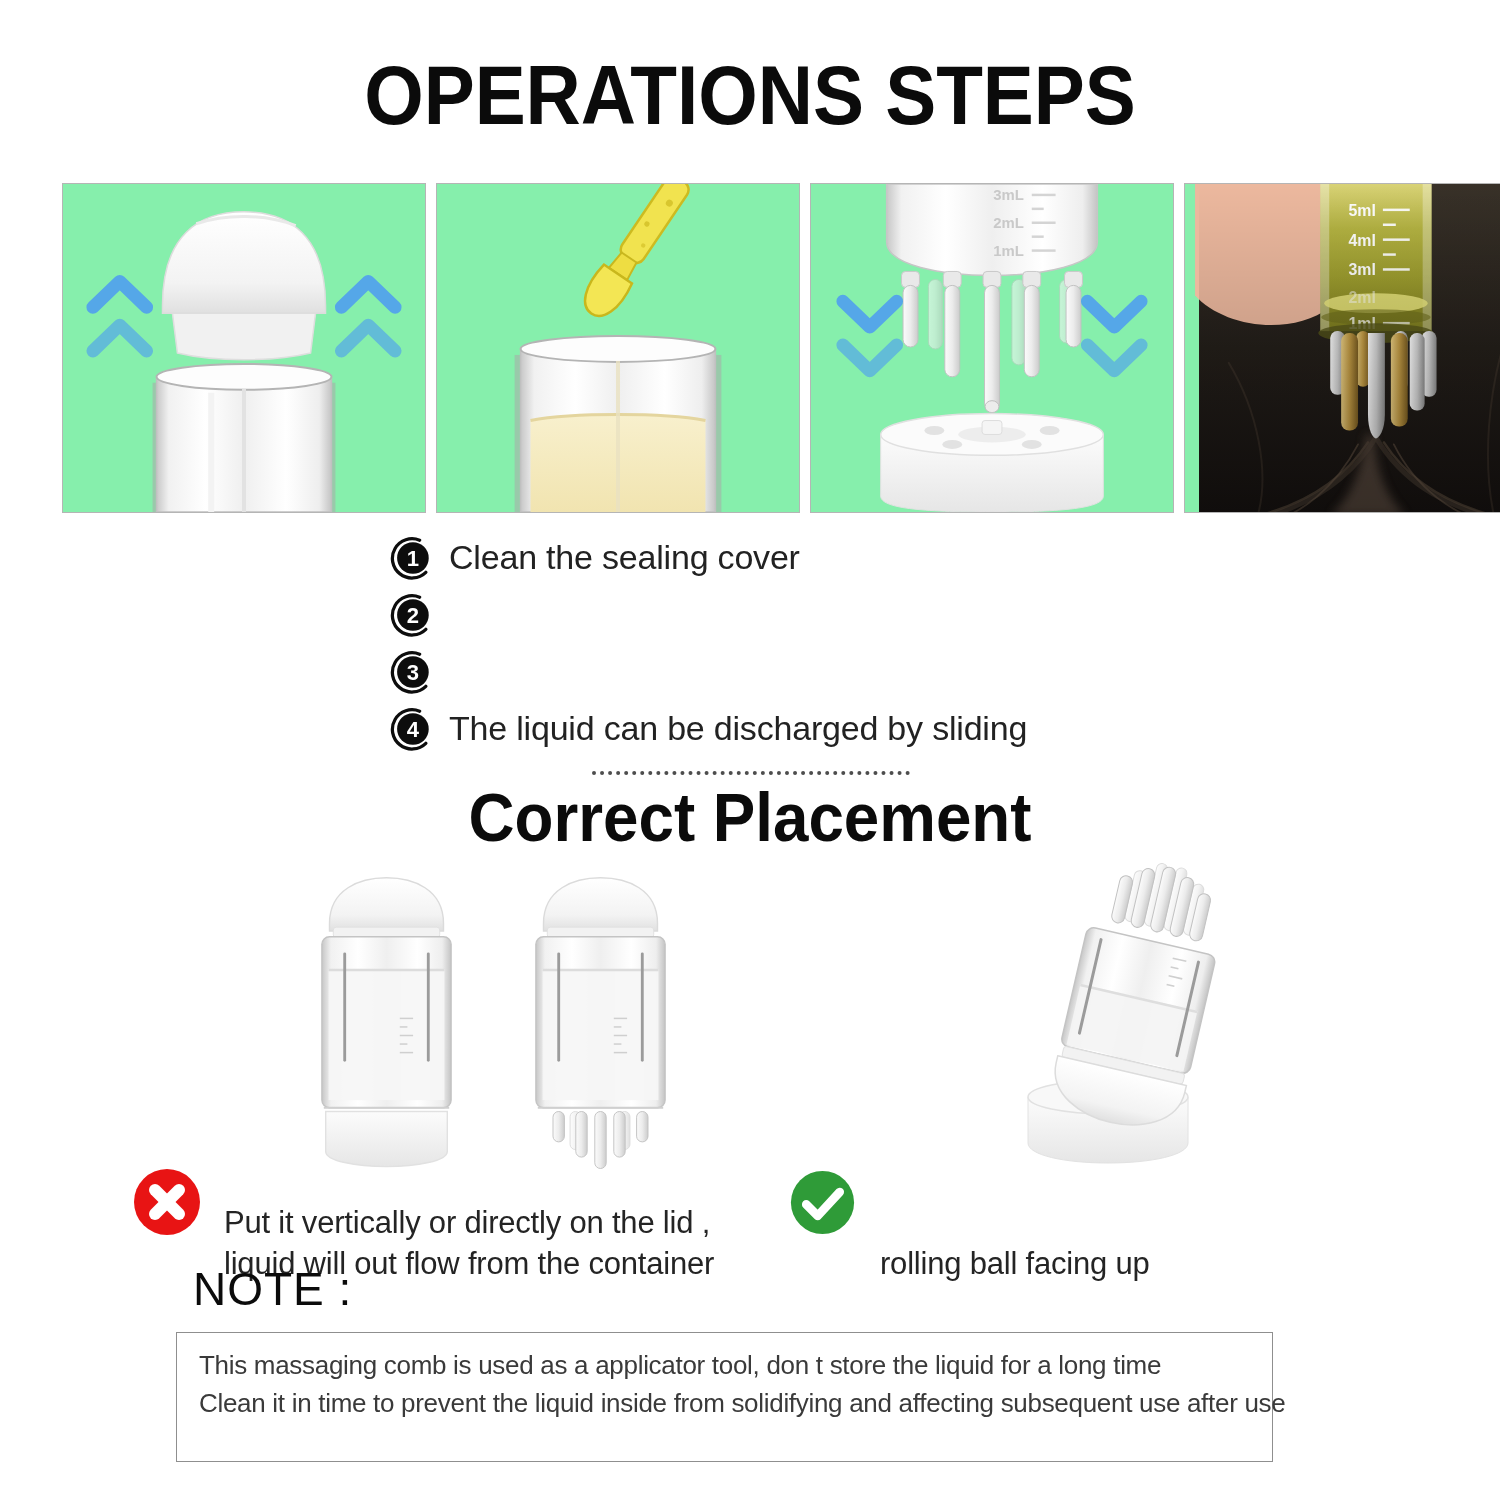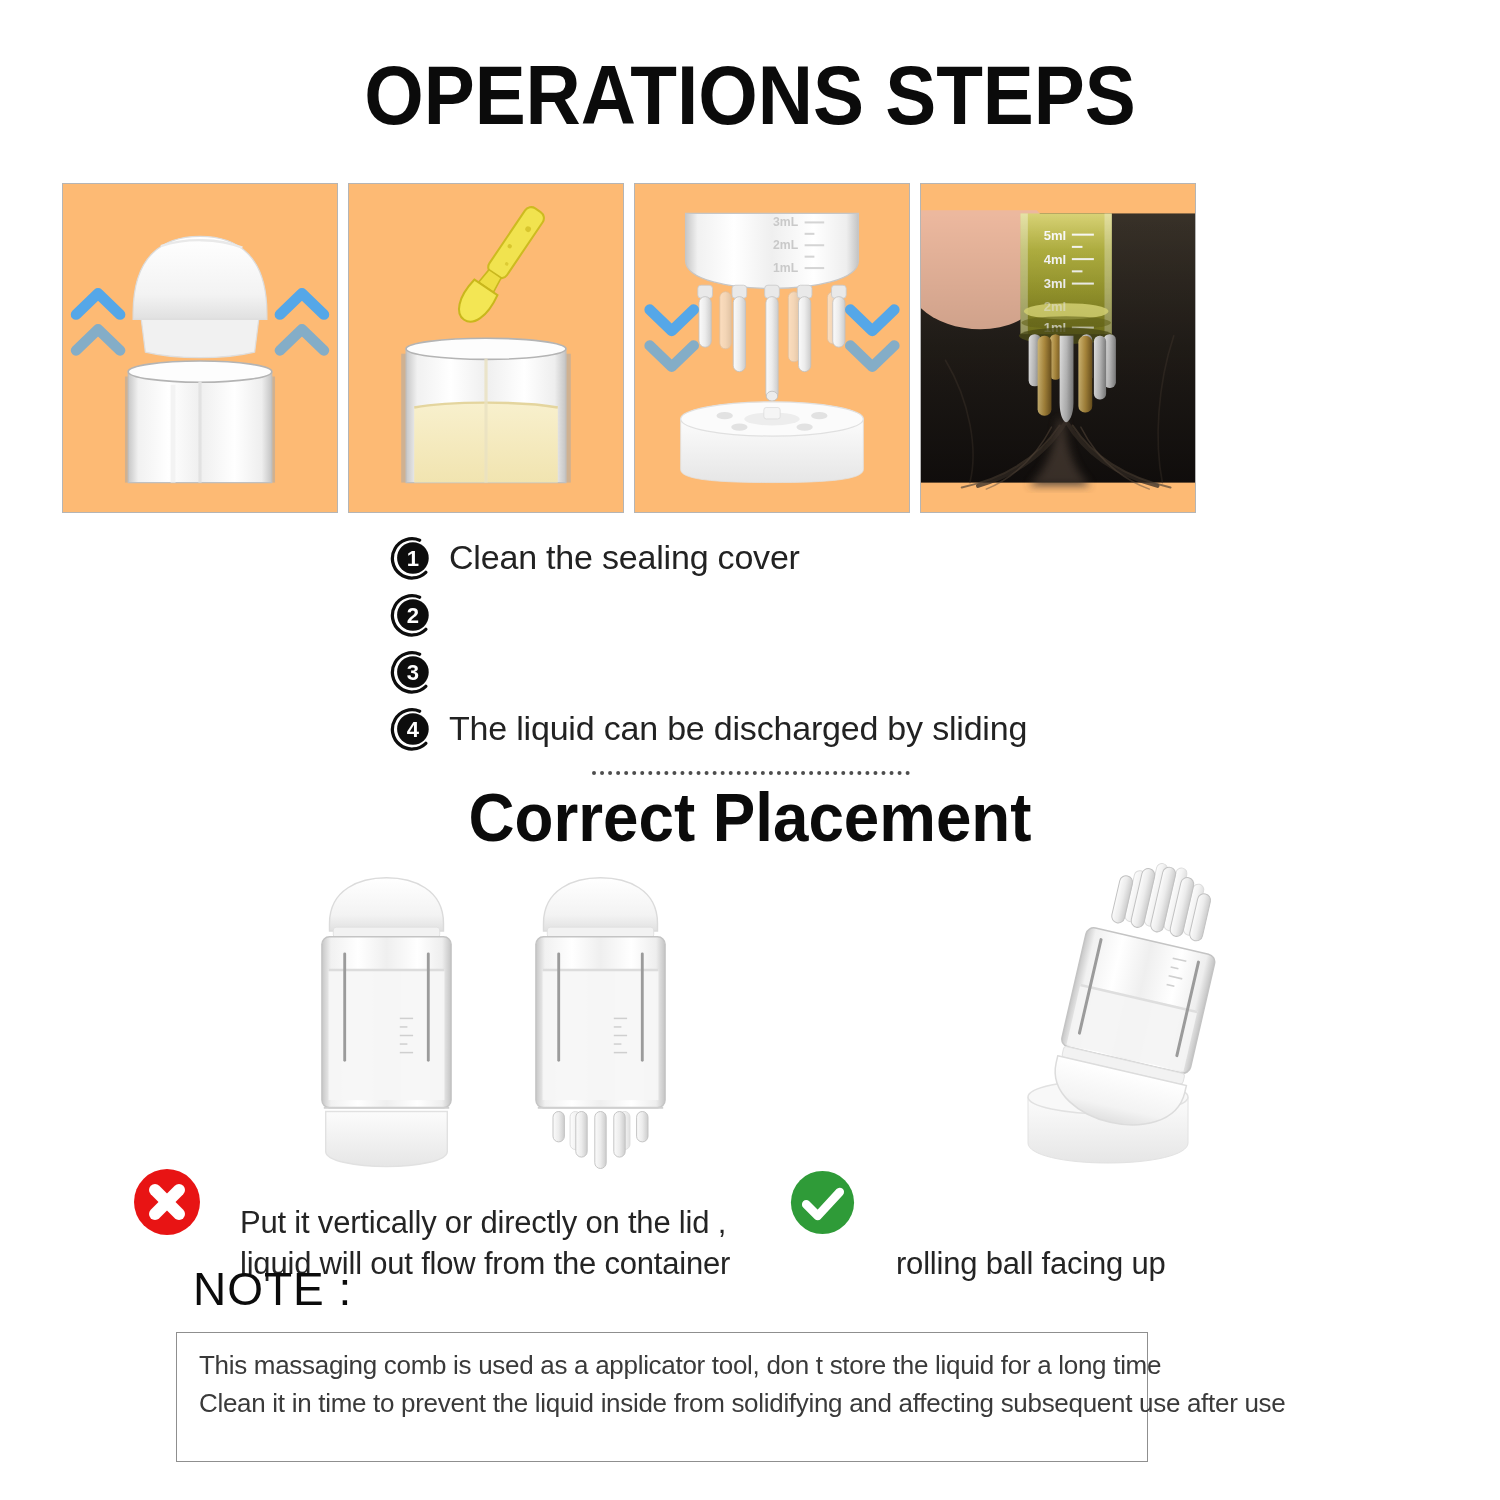--- a/index.html
+++ b/index.html
@@ -1,47 +1,47 @@
 <!DOCTYPE html>
 <html><head>
 <meta charset="utf-8">
 <style>
   html,body{margin:0;padding:0;background:#ffffff;}
   .page{position:relative;width:1500px;height:1500px;background:#fff;overflow:hidden;
         font-family:"Liberation Sans",sans-serif;color:#1c1c1c;}
   .title{position:absolute;top:50px;left:0;width:100%;margin:0;text-align:center;
          font-size:78px;font-weight:bold;letter-spacing:0px;color:#0b0b0b;transform:scale(0.98,1.06);}
   .tiles{position:absolute;top:183px;left:62px;display:flex;gap:10px;}
-  .tile{width:276px;height:330px;border:1px solid #b5b5b5;background:#fdba74;box-sizing:border-box;}
+  .tile{width:364px;height:330px;border:1px solid #b5b5b5;background:#86efac;box-sizing:border-box;}
   .tile svg{display:block;width:100%;height:100%;}
 
   .steps{position:absolute;top:534px;left:388px;margin:0;padding:0;list-style:none;}
   .step{display:flex;align-items:center;gap:15px;height:46px;margin-bottom:11px;}
   .stepnum{width:46px;height:46px;flex:0 0 46px;}
   .stepnum svg{display:block;width:100%;height:100%;}
   .step-text{font-size:34px;color:#222;letter-spacing:-0.2px;white-space:nowrap;}
 
   .divider{position:absolute;top:771px;left:592px;width:318px;height:0;border-top:4px dotted #4d4d4d;}
   .placement-title{position:absolute;top:780px;left:0;width:100%;margin:0;text-align:center;
                    font-size:65px;font-weight:bold;color:#0b0b0b;transform:scale(0.98,1.05);}
 
   .img-wrong{position:absolute;top:872px;left:287px;width:420px;height:300px;}
   .img-right{position:absolute;top:845px;left:948px;width:340px;height:330px;}
   .img-wrong svg,.img-right svg,.badge svg{display:block;width:100%;height:100%;}
 
   .badge{position:absolute;width:70px;height:70px;}
   .badge-wrong{top:1167px;left:132px;}
   .badge-right{top:1169px;left:789px;width:67px;height:67px;}
-  .cap-text{position:absolute;font-size:31px;line-height:41px;color:#242424;letter-spacing:-0.2px;margin-left:16px;}
+  .cap-text{position:absolute;font-size:31px;line-height:41px;color:#242424;letter-spacing:-0.2px;}
   .cap-wrong{top:1171px;left:224px;width:580px;}
   .cap-right{top:1171px;left:880px;width:560px;}
 
   .note-head{position:absolute;top:1262px;left:193px;margin:0;font-size:46px;font-weight:normal;
              color:#0b0b0b;letter-spacing:1px;}
-  .note-box{position:absolute;top:1332px;left:176px;width:972px;height:130px;box-sizing:border-box;
+  .note-box{position:absolute;top:1332px;left:176px;width:1097px;height:130px;box-sizing:border-box;
             border:1px solid #8f8f8f;padding:13px 10px 0 22px;background:#fff;}
   .note-box p{margin:0;font-size:26px;line-height:38px;color:#3a3a3a;letter-spacing:-0.3px;white-space:nowrap;}
 </style>
 </head>
 <body>
 
 <svg width="0" height="0" style="position:absolute" aria-hidden="true">
   <defs>
     <linearGradient id="capG" x1="0" y1="0" x2="0" y2="1">
       <stop offset="0" stop-color="#ffffff"></stop>

